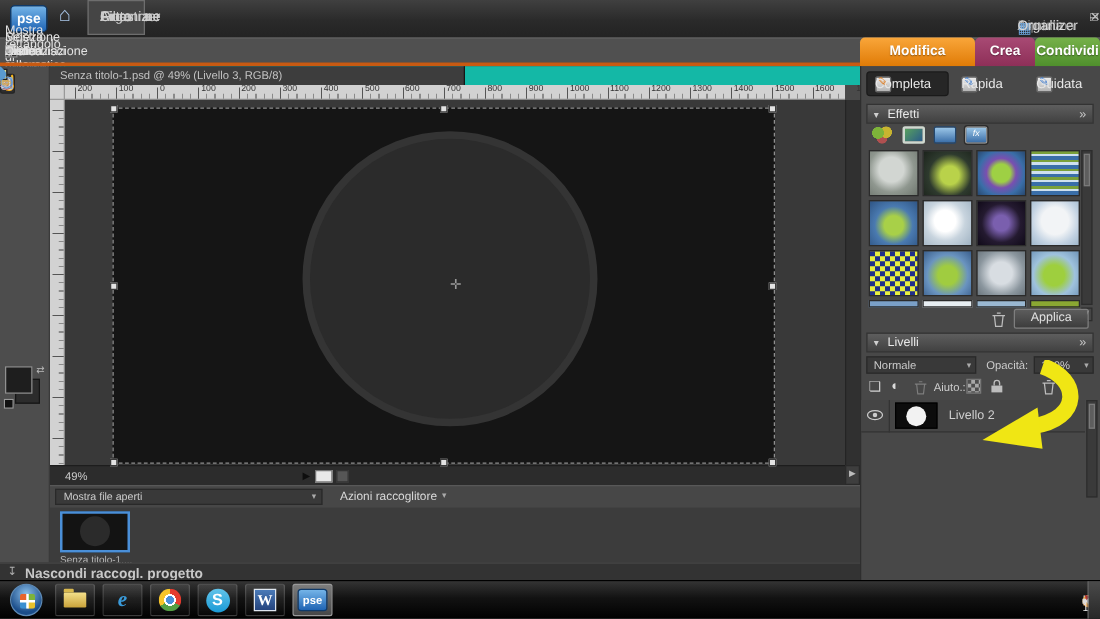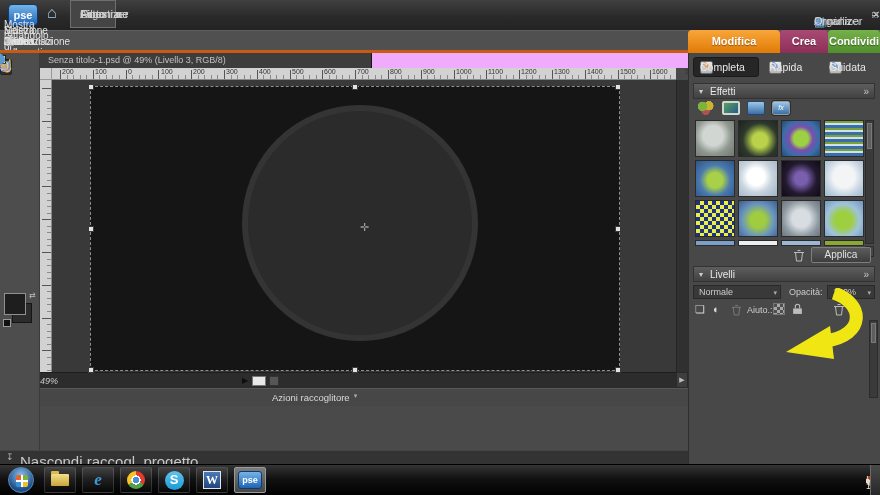--- a/index.html
+++ b/index.html
@@ -50,21 +50,21 @@
   .tool.selected{background:#2e2e2e;border:1px solid #242424;}
   .grad-box{position:relative;width:12px;height:9px;background:linear-gradient(90deg,#2a62a8,#e8e28a);border:1px solid #222;}
   .drop{position:relative;width:9px;height:9px;background:#5a9ad0;border-radius:0 50% 50% 50%;transform:rotate(45deg);}
   .swatches{left:0;top:238px;width:40px;height:56px;position:absolute;}
   .sw-back{left:12px;top:12px;width:20px;height:20px;background:#2c2c2c;border:1px solid #151515;}
   .sw-front{left:4px;top:2px;width:22px;height:22px;background:#1e1e1e;border:1px solid #909090;}
   .sw-mini{left:3px;top:28px;width:8px;height:8px;background:#111;border:1px solid #999;}
   .sw-reset{left:29px;top:0;font-size:8px;color:#bbb;}
 
   
-  .doctabbar{left:40px;top:53px;width:648px;height:15px;background:#f0abfc;}
+  .doctabbar{left:40px;top:53px;width:648px;height:15px;background:#14b8a6;}
   .doctab{left:0;top:0;width:332px;height:15px;background:#3d3d3d;color:#c2c2c2;font-size:9px;
           line-height:15px;padding-left:8px;border-right:1px solid #161616;}
 
   
   .ruler-corner{left:40px;top:68px;width:12px;height:12px;background:#d2d2d2;border-right:1px solid #999;border-bottom:1px solid #999;}
   .ruler-h{left:52px;top:68px;width:624px;height:12px;background:#d2d2d2;border-bottom:1px solid #8a8a8a;
     background-image:
       repeating-linear-gradient(90deg,#555 0 1px,transparent 1px 32.8px),
       repeating-linear-gradient(90deg,#8a8a8a 0 1px,transparent 1px 6.56px);
     background-size:100% 9px,100% 4px;background-position:8px bottom,8px bottom;background-repeat:no-repeat;}
@@ -81,41 +81,41 @@
   .big-circle{left:242px;top:105px;width:236px;height:236px;border-radius:50%;
               background:#2b2b2b;border:6px solid #343434;}
   .center-marker{left:360px;top:221px;font-size:11px;color:#9a9a9a;}
   .hnd{width:6px;height:6px;background:#e3e3e3;border:1px solid #3a3a3a;z-index:3;}
   .vscroll{left:676px;top:80px;width:12px;height:292px;background:#303030;border-left:1px solid #242424;}
   .vscroll-btn{left:676px;top:372px;width:12px;height:16px;background:#3e3e3e;border:1px solid #2a2a2a;
                color:#bcbcbc;font-size:7px;text-align:center;line-height:14px;}
 
   
   .statusstrip{left:40px;top:372px;width:636px;height:16px;background:#2c2c2c;border-top:1px solid #1d1d1d;}
-  .zoomlabel{left:0;top:3px;font-size:9px;color:#cacaca;font-style:italic;}
+  .zoomlabel{left:12px;top:3px;font-size:9px;color:#cacaca;}
   .sizebox{left:42px;top:2px;width:156px;height:12px;background:#3a3a3a;border:1px solid #262626;
            font-size:8px;color:#c8c8c8;line-height:10px;padding-left:6px;}
   .playbtn{left:202px;top:3px;font-size:8px;color:#0e0e0e;}
   .hthumb{left:212px;top:3px;width:14px;height:10px;background:#e9e9e9;border:1px solid #777;}
   .hbox{left:229px;top:3px;width:10px;height:10px;background:#565656;border:1px solid #333;}
 
   
   .binheader{left:40px;top:388px;width:648px;height:18px;background:#474747;border-top:1px solid #585858;}
   .bin-dd{left:4px;top:2px;width:214px;height:13px;background:#393939;border:1px solid #292929;
           font-size:8.5px;color:#cccccc;line-height:11px;padding-left:6px;}
   .bin-dd i{position:absolute;right:4px;top:0;font-style:normal;font-size:7px;color:#aaa;}
   .bin-actions{left:232px;top:3px;font-size:9.5px;color:#dadada;}
   .bin-actions i{font-style:normal;font-size:7px;color:#aaa;margin-left:4px;}
   .photobin{left:40px;top:406px;width:648px;height:44px;background:#3c3c3c;}
   .binthumb{left:8px;top:3px;width:56px;height:33px;background:#131313;border:2px solid #4a8fd8;}
   .binthumb-circle{left:14px;top:2px;width:24px;height:24px;border-radius:50%;background:#2b2b2b;}
   .binlabel{left:8px;top:37px;font-size:8px;color:#b8b8b8;}
   .appstatus{left:0;top:450px;width:688px;height:14px;background:#333;border-top:1px solid #454545;}
   .appstatus .aicon{left:6px;top:1px;font-size:9px;color:#b0b0b0;}
-  .appstatus .atext{left:20px;top:2px;font-size:15px;color:#c8c8c8;}
+  .appstatus .atext{left:20px;top:2px;font-size:11px;color:#c8c8c8;font-weight:bold;}
 
   
   .rightpanel{left:688px;top:53px;width:192px;height:411px;background:#484848;border-left:1px solid #2e2e2e;}
   .edittab{top:4px;height:20px;display:flex;align-items:center;gap:5px;padding:0 6px;border-radius:3px;
            font-size:10.5px;color:#e8e8e8;}
   .edittab.selected{background:#262626;border:1px solid #1a1a1a;}
   .pencil-badge{position:relative;width:13px;height:13px;border-radius:2px;flex:none;
                 background:linear-gradient(#ececec,#b4b4b4);border:1px solid #6a6a6a;}
   .pencil-badge i{position:absolute;left:1px;top:-2px;font-style:normal;font-size:10px;}
   .phead{height:16px;background:linear-gradient(#5e5e5e,#414141);border:1px solid #333;
@@ -420,21 +420,28 @@
   <div class="vscroll-btn">▶</div>
 
   <div class="statusstrip">
     <span class="zoomlabel">49%</span>
     <span class="playbtn">▶</span>
     <span class="hthumb"></span>
     <span class="hbox"></span>
   </div>
 
   <div class="binheader">
+    <span class="bin-dd"><span style="position:relative">Mostra file aperti</span><i>▾</i></span>
     <span class="bin-actions"><span style="position:relative">Azioni raccoglitore</span><i>▾</i></span>
+  </div>
+  <div class="photobin">
+    <div class="binthumb">
+      <div class="binthumb-circle"></div>
+    </div>
+    <span class="binlabel">Senza titolo-1....</span>
   </div>
   <div class="appstatus">
     <span class="aicon">↧</span>
     <span class="atext">Nascondi raccogl. progetto</span>
   </div>
 
   <div class="rightpanel">
     <div class="edittab selected" style="left:4px;width:66px">
       <span class="pencil-badge">
           <i style="color:#e07818">✎</i>
@@ -507,20 +514,31 @@
     <span class="locklabel" style="left:58px;top:252px">Aiuto.:</span>
     <span class="checkerbtn" style="left:84px;top:250px"></span>
     <svg style="left:103px;top:250px" width="11" height="12" viewBox="0 0 10 11">
       <rect x="1" y="5" width="8" height="5" fill="#bdbdbd"></rect>
         <path d="M3 5V3.2a2 2 0 0 1 4 0V5" stroke="#bdbdbd" fill="none"></path>
     </svg>
     <svg style="left:144px;top:250px" width="12" height="13" viewBox="0 0 12 13">
       <path d="M1 3.5h10 M4.5 1.5h3 M2.5 3.5l1 8.5h5l1-8.5" stroke="#bdbdbd" fill="none"></path>
     </svg>
 
+    <div class="layerrow" style="top:267px">
+      <svg class="eyebox" width="14" height="10" viewBox="0 0 14 10">
+        <ellipse cx="7" cy="5" rx="6" ry="3.6" fill="none" stroke="#cccccc"></ellipse>
+          <circle cx="7" cy="5" r="1.8" fill="#cccccc"></circle>
+      </svg>
+      <span class="lsep"></span>
+      <span class="lthumb">
+          <span class="circ"></span>
+        </span>
+      <span class="lname">Livello 2</span>
+    </div>
     <div class="lscroll">
         <span class="thumb"></span>
       </div>
   </div>
 
   <svg class="arrow-annot" viewBox="0 0 98 80">
     <path d="M62,5 C92,15 94,47 54,53" stroke="#f0e614" stroke-width="13" fill="none"></path>
     <polygon points="58,38 14,64 62,71" fill="#f0e614"></polygon>
   </svg>
 

